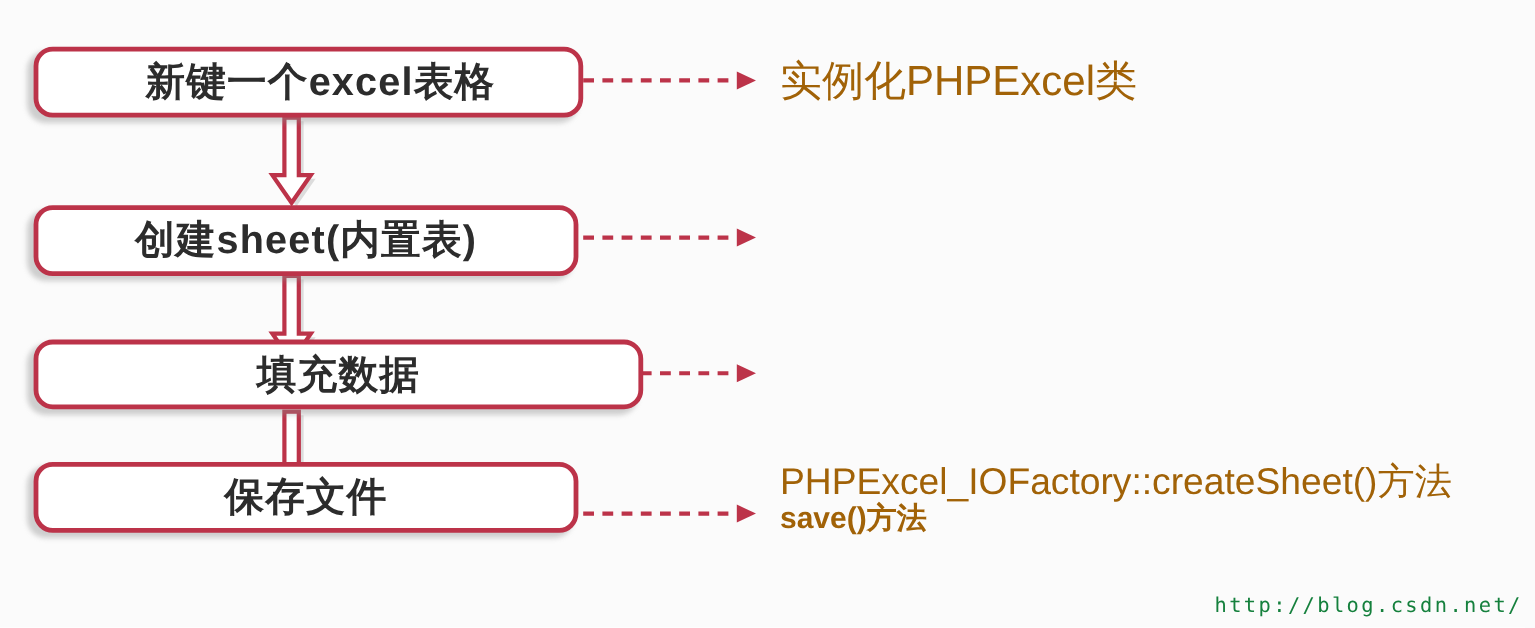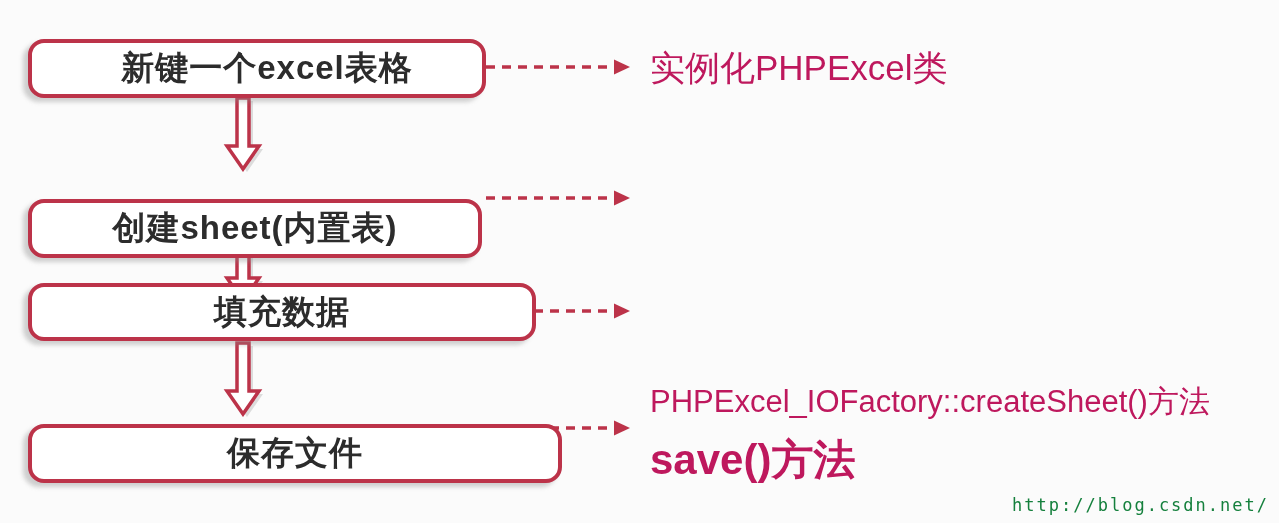--- a/index.html
+++ b/index.html
@@ -20,43 +20,43 @@
     box-sizing:border-box;
     background:#ffffff;
     border:4px solid #bc3349;
     border-radius:16px;
     box-shadow:-5px 4px 4px rgba(140,140,140,.40);
     display:flex;align-items:center;justify-content:center;
     font-size:33px;font-weight:bold;color:#2c2c2c;
     letter-spacing:1px;
   }
   .box-1{left:28px;top:39px;width:458px;height:59px;padding-left:20px;}
-  .box-2{left:28px;top:171px;width:454px;height:59px;margin-top:28px;}
+  .box-2{left:28px;top:171px;width:454px;height:59px;}
   .box-3{left:28px;top:283px;width:508px;height:58px;}
-  .box-4{left:28px;top:424px;width:534px;height:59px;}
+  .box-4{left:28px;top:385px;width:454px;height:59px;}
   
   .down-arrow{position:absolute;z-index:1;left:220px;width:46px;height:76px;}
   .da-1{top:96px;}
   .da-2{top:228px;}
   .da-3{top:341px;}
   .dashed-arrow{position:absolute;z-index:1;left:484px;width:164px;height:24px;}
   .ha-1{top:55px;}
   .ha-2{top:186px;}
   .ha-3{top:299px;}
   .ha-4{top:416px;}
   
   .note{
     position:absolute;left:650px;
-    color:#be185d;white-space:nowrap;
+    color:#a16207;white-space:nowrap;
   }
   .note-1{top:44px;font-size:35px;line-height:48px;}
   .note-2{top:110px;font-size:34px;line-height:44px;}
   .note-3{top:288px;font-size:34px;line-height:46px;}
   .note-4a{top:382px;font-size:31px;line-height:40px;}
-  .note-4b{top:436px;font-size:42px;line-height:48px;font-weight:bold;}
+  .note-4b{top:408px;font-size:25px;line-height:48px;font-weight:bold;}
   
   .watermark{
     position:absolute;right:10px;bottom:8px;
     font-family:"DejaVu Sans Mono","Liberation Mono",monospace;
     font-size:17px;letter-spacing:2px;
     color:#15803d;
   }
 </style>
 </head>
 <body>

